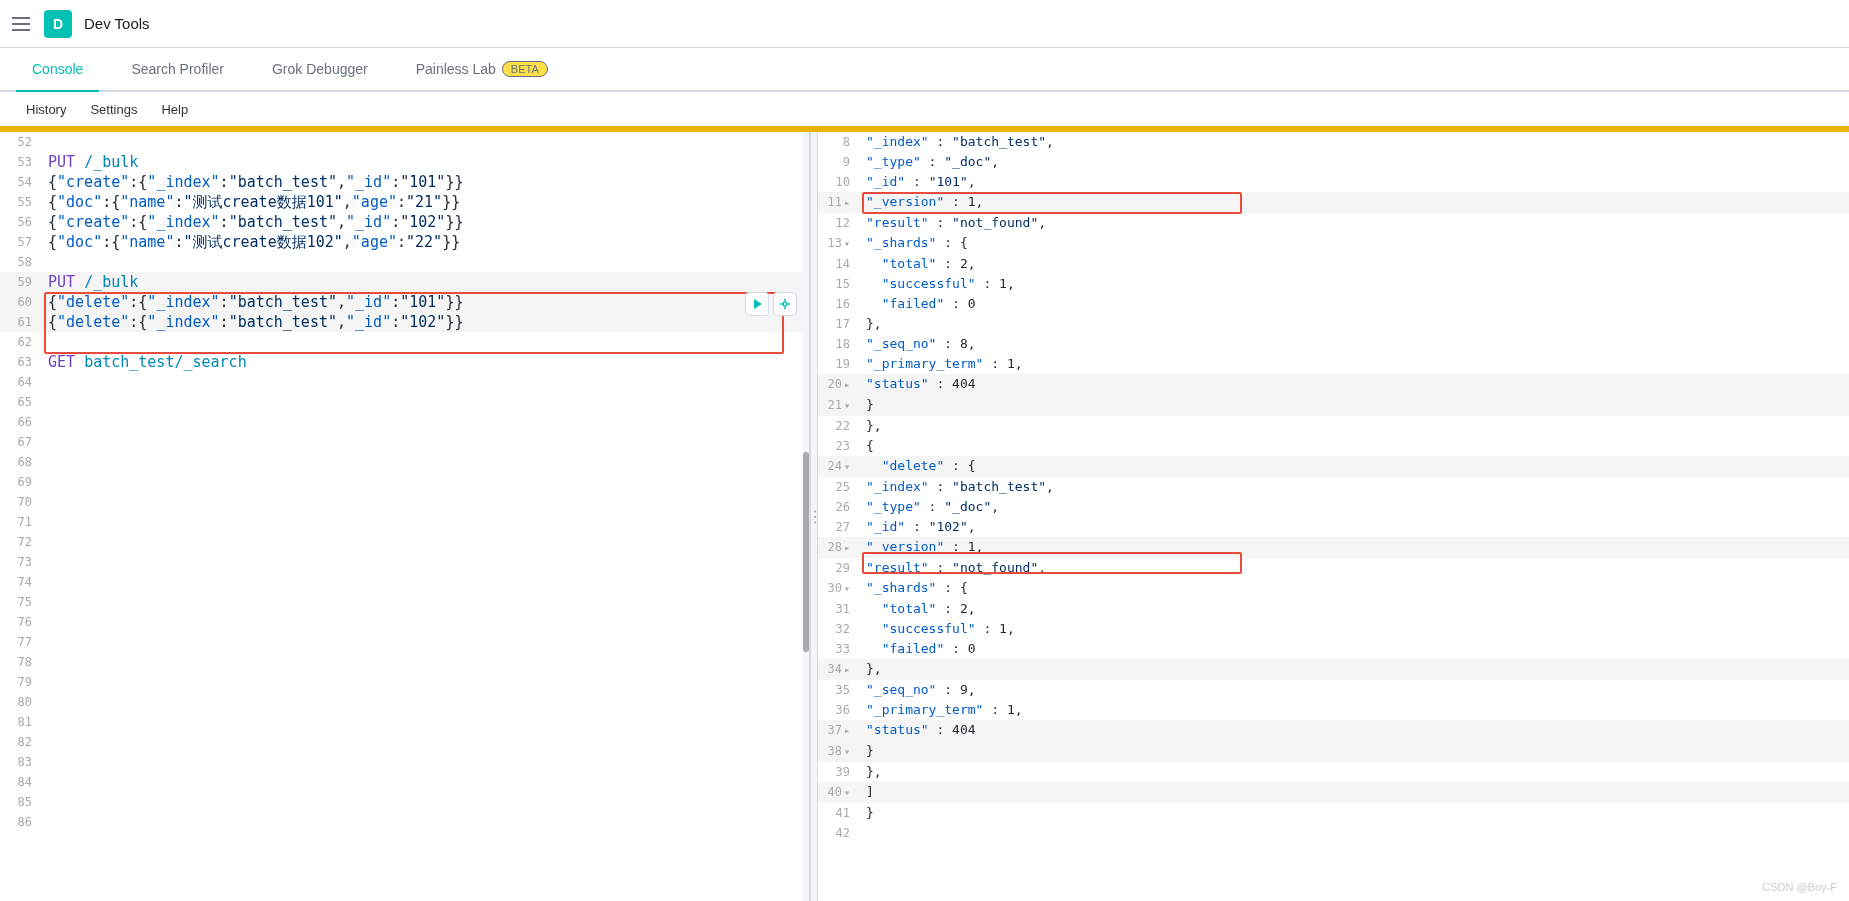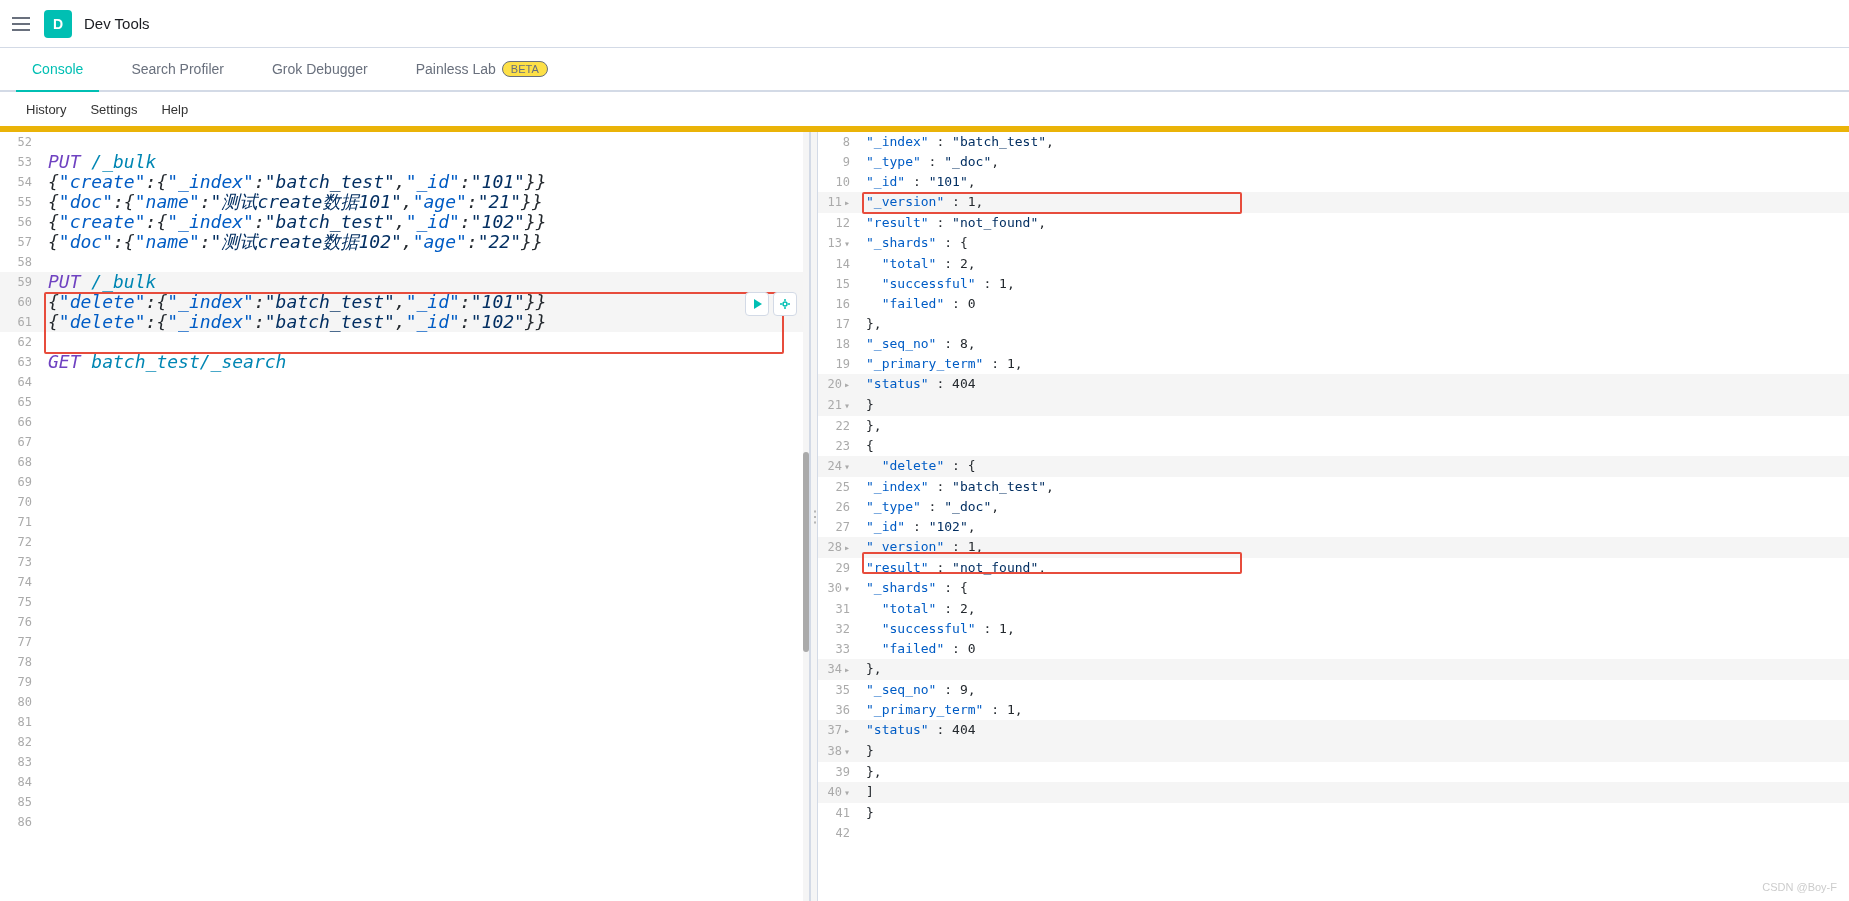--- a/index.html
+++ b/index.html
@@ -161,23 +161,22 @@
       color: #aaa;
       font-size: 12px;
       user-select: none;
       line-height: 20px;
     }
 
     .line-content {
       flex: 1;
       padding-left: 4px;
       white-space: pre;
-      font-size: 18px;
+      font-size: 15px;
       line-height: 20px;
-      font-style: italic;
     }
 
     
     .selection-box {
       position: absolute;
       border: 2px solid #e74c3c;
       border-radius: 2px;
       pointer-events: none;
       z-index: 10;
     }

